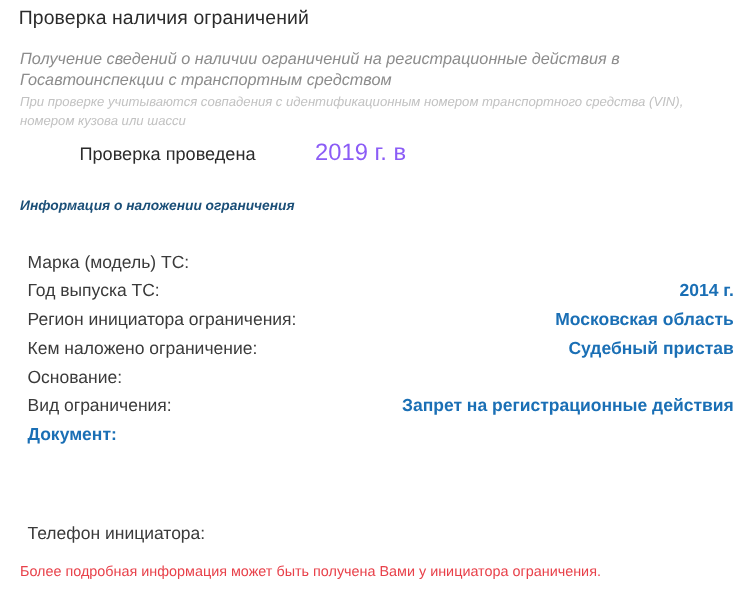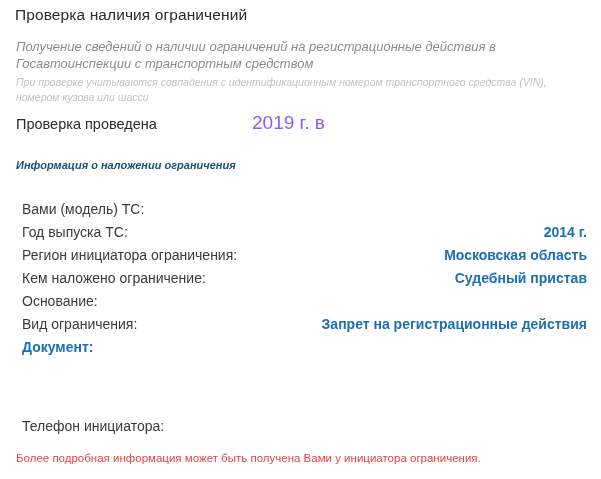--- a/index.html
+++ b/index.html
@@ -69,20 +69,21 @@
     width: 570px;
     font-size: 14.5px;
     color: #2b2b2b;
     white-space: nowrap;
   }
   .check-row .check-label {
     display: inline-block;
     width: 236px;
     font-size: 14.5px;
     color: #2b2b2b;
+    text-align: center;
   }
   .check-row .check-value {
     display: inline-block;
     font-size: 19px;
     color: #8b5cf6;
   }
 
   
   .section-heading {
     position: absolute;
@@ -167,21 +168,21 @@
 
   <div class="check-row">
     <span class="check-label">Проверка проведена</span><span class="check-value">2019 г. в</span>
   </div>
 
   <div class="section-heading">Информация о наложении ограничения</div>
 
   <div class="info-table">
 
     <div class="info-row">
-      <span class="info-label">Вами (модель) ТС:</span>
+      <span class="info-label">Марка (модель) ТС:</span>
     </div>
 
     <div class="info-row">
       <span class="info-label">Год выпуска ТС:</span>
       <span class="info-value">2014 г.</span>
     </div>
 
 
     <div class="info-row">
       <span class="info-label">Регион инициатора ограничения:</span>

